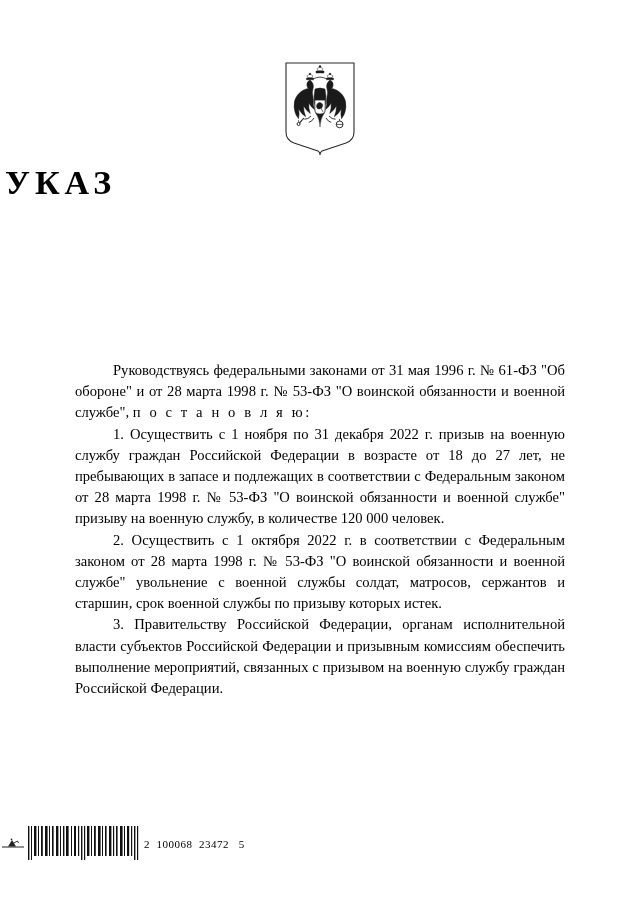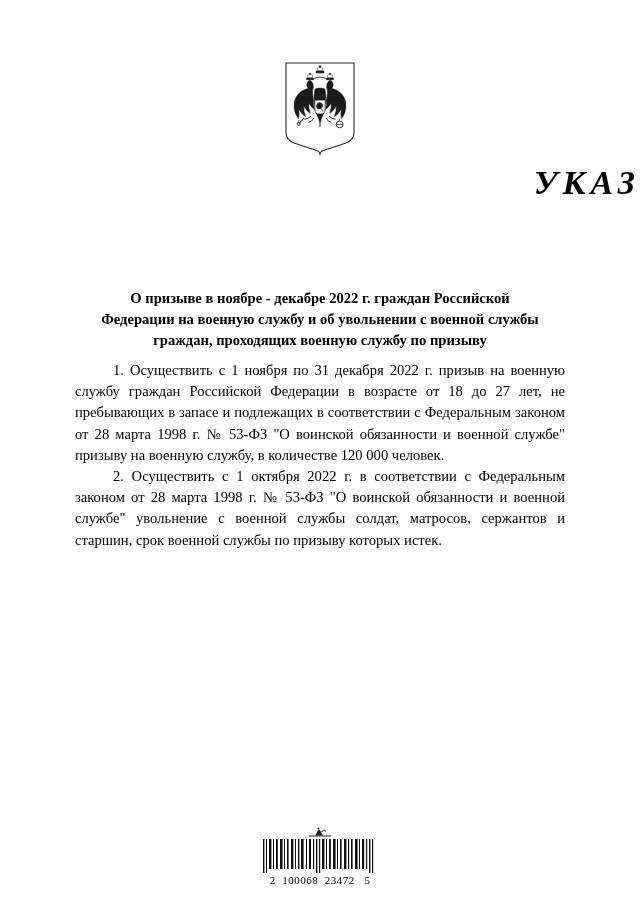--- a/index.html
+++ b/index.html
@@ -40,27 +40,26 @@
     height: 96px;
     display: block;
   }
 
   
   .doc-title {
     position: absolute;
     top: 166px;
     left: 0;
     width: 640px;
-    text-align: right;
+    text-align: left;
     font-size: 34px;
     font-weight: bold;
     letter-spacing: 5px;
     line-height: 1;
     text-indent: 5px;
-    font-style: italic;
   }
   .doc-subtitle {
     position: absolute;
     top: 213px;
     left: 0;
     width: 640px;
     text-align: center;
     font-size: 19px;
     font-weight: bold;
     letter-spacing: 1.1px;
@@ -100,21 +99,21 @@
     letter-spacing: 2.6px;
   }
 
   
   .footer {
     position: absolute;
     top: 826px;
     left: 0;
     width: 640px;
     display: flex;
-    flex-direction: column;
+    flex-direction: row;
     align-items: center;
   }
   .footer-mark {
     width: 26px;
     height: 12px;
     display: block;
     margin-bottom: 1px;
   }
   .barcode {
     display: block;
@@ -178,29 +177,30 @@
         <path d="M45 54 q3 3.4 6.6 3.2 M42 56 q2 3.6 5.2 4.4" fill="none" stroke-width="0.9"></path>
 
         <path d="M32 51 q4 7 4 14 q0 -7 4 -14 q-4 2 -8 0z"></path>
       </g>
     </svg>
   </div>
 
   <div class="doc-title">УКАЗ</div>
 
 
-  <div class="doc-heading">О призыве в ноябре - декабре 2022 г. граждан Российской Федерации на военную службу и об увольнении с военной службы граждан, проходящих военную службу по призыву</div>
 
   <div class="body-text">
 
+    <p><span>Руководствуясь федеральными законами от 31 мая 1996 г. № 61-ФЗ "Об обороне" и от 28 марта 1998 г. № 53-ФЗ "О воинской обязанности и военной службе", </span><span class="spaced-out">п о с т а н о в л я ю:</span></p>
 
     <p>1. Осуществить с 1 ноября по 31 декабря 2022 г. призыв на военную службу граждан Российской Федерации в возрасте от 18 до 27 лет, не пребывающих в запасе и подлежащих в соответствии с Федеральным законом от 28 марта 1998 г. № 53-ФЗ "О воинской обязанности и военной службе" призыву на военную службу, в количестве 120 000 человек.</p>
 
     <p>2. Осуществить с 1 октября 2022 г. в соответствии с Федеральным законом от 28 марта 1998 г. № 53-ФЗ "О воинской обязанности и военной службе" увольнение с военной службы солдат, матросов, сержантов и старшин, срок военной службы по призыву которых истек.</p>
 
+    <p>3. Правительству Российской Федерации, органам исполнительной власти субъектов Российской Федерации и призывным комиссиям обеспечить выполнение мероприятий, связанных с призывом на военную службу граждан Российской Федерации.</p>
 
   </div>
 
   <div class="footer">
 
     <svg class="footer-mark" viewBox="0 0 26 12" aria-hidden="true">
       <path d="M2 10 H24" stroke="#222" stroke-width="1" fill="none"></path>
       <path d="M8 9.5 L12 3 L16 9.5 Z" fill="#222"></path>
       <path d="M13 6.5 L17.5 4 L18.5 6" stroke="#222" stroke-width="0.9" fill="none"></path>
       <circle cx="11.5" cy="2.4" r="0.8" fill="#222"></circle>

